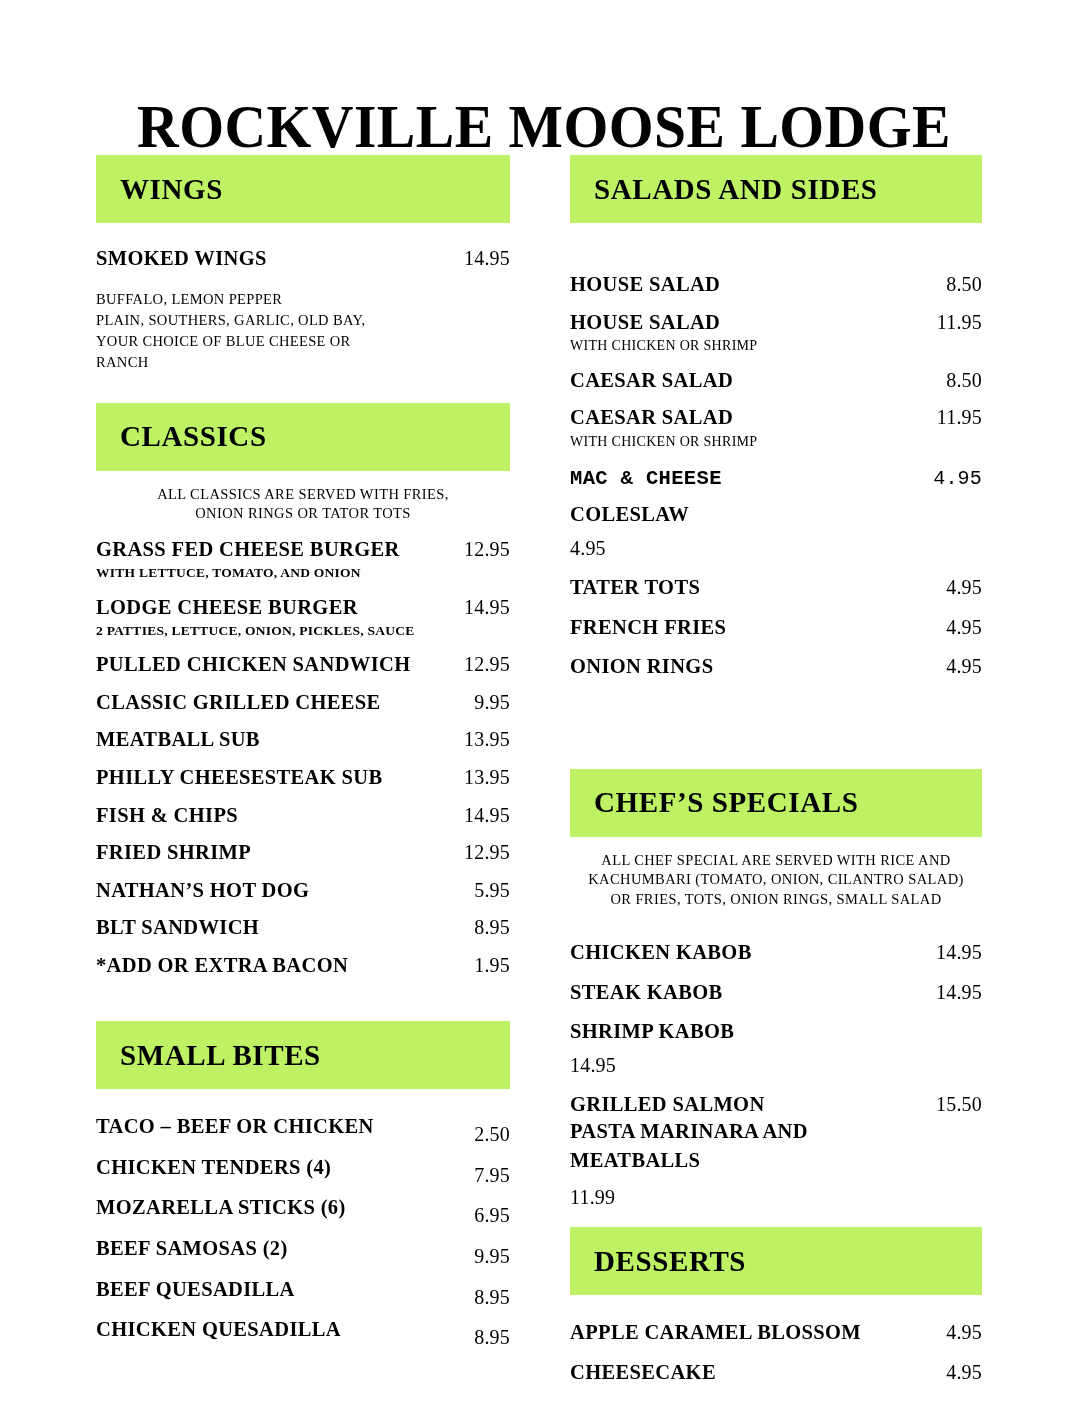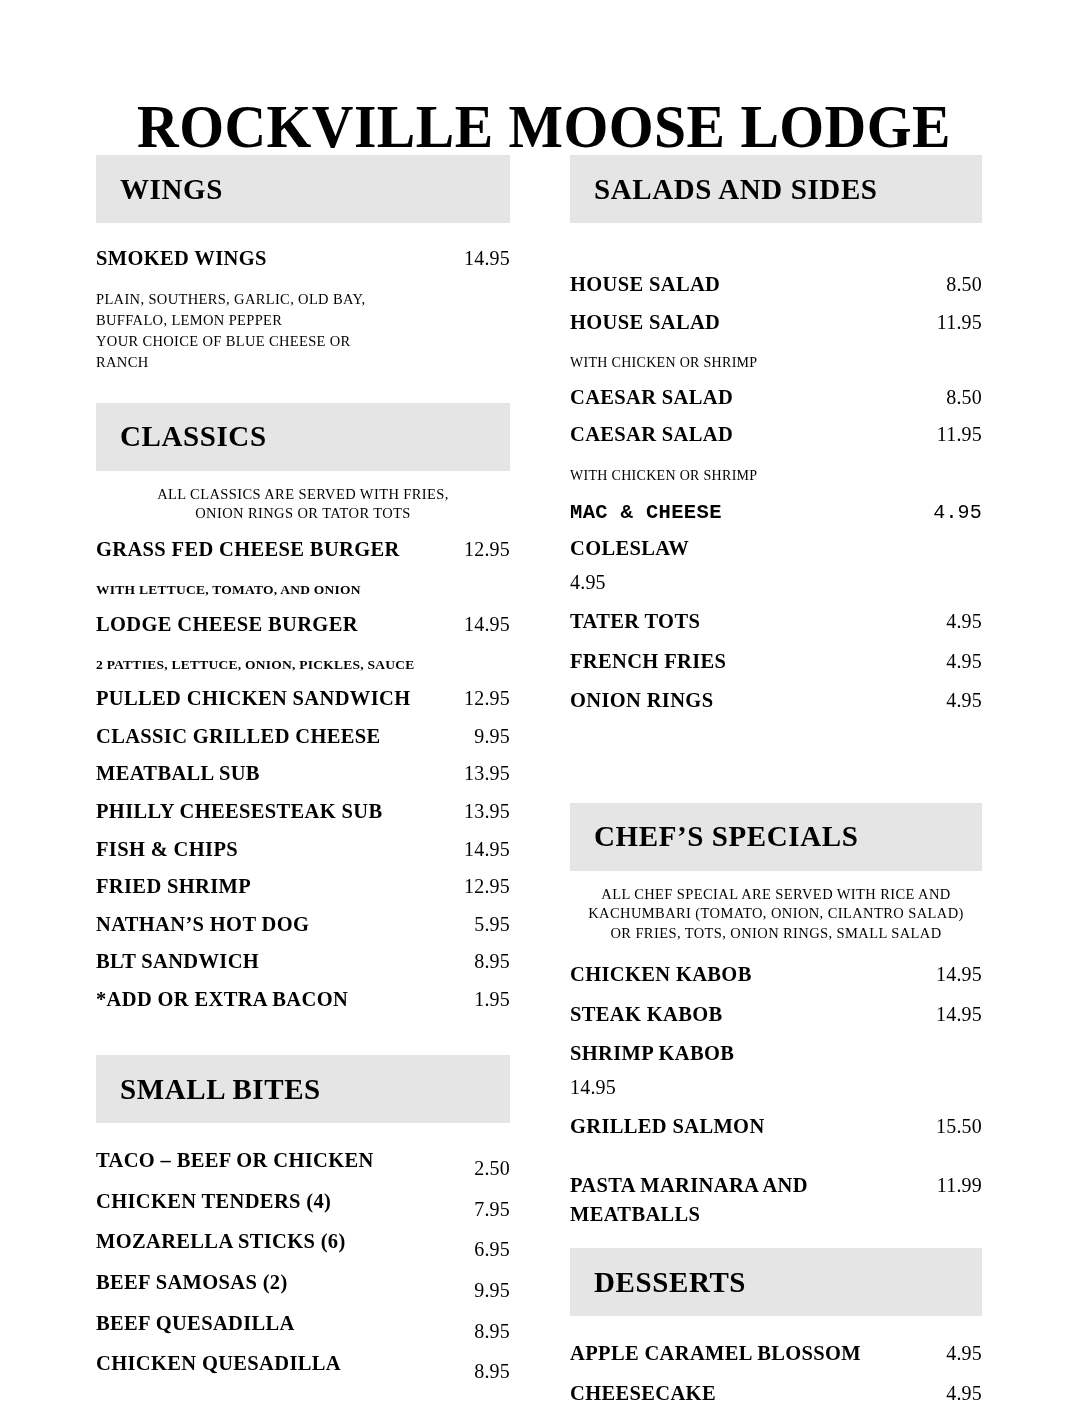--- a/index.html
+++ b/index.html
@@ -42,21 +42,21 @@
   
   .col {
     position: absolute;
     top: 155px;
   }
   .col-left  { left: 96px;  width: 414px; }
   .col-right { left: 570px; width: 412px; }
 
   
   .section-band {
-    background: #e5e5e5;
+    background: #bef264;
     height: 68px;
     display: flex;
     align-items: center;
     padding-left: 24px;
     box-sizing: border-box;
   }
   .section-band .section-title {
     font-weight: bold;
     font-size: 29px;
     letter-spacing: 0.6px;
@@ -92,21 +92,21 @@
   .item-price {
     font-size: 20px;
     letter-spacing: 0.2px;
     white-space: nowrap;
     flex: none;
   }
   .item-desc {
     font-weight: bold;
     font-size: 13.5px;
     letter-spacing: 0.25px;
-    margin-top: 21px;
+    margin-top: 4px;
     line-height: 1.2;
   }
   .item-desc.light {
     font-weight: normal;
     font-size: 14px;
     letter-spacing: 0.3px;
   }
 
   
   .item-name.wrap { white-space: normal; max-width: 290px; line-height: 1.45; }
@@ -141,22 +141,22 @@
 
     <div>
       <div class="section-band">
         <span class="section-title">WINGS</span>
       </div>
       <div class="item-row" style="margin-top:24px;">
         <span class="item-name">SMOKED WINGS</span>
         <span class="item-price">14.95</span>
       </div>
       <div class="wings-desc">
+        <div>BUFFALO, LEMON PEPPER</div>
         <div>PLAIN, SOUTHERS, GARLIC, OLD BAY,</div>
-        <div>BUFFALO, LEMON PEPPER</div>
         <div>YOUR CHOICE OF BLUE CHEESE OR</div>
         <div>RANCH</div>
       </div>
     </div>
 
     <div class="gap-m"></div>
 
     <div>
       <div class="section-band">
         <span class="section-title">CLASSICS</span>
@@ -315,37 +315,37 @@
     <div>
       <div class="section-band">
         <span class="section-title">CHEF’S SPECIALS</span>
       </div>
       <div class="section-note tight">
         <div>ALL CHEF SPECIAL ARE SERVED WITH RICE AND</div>
         <div>KACHUMBARI (TOMATO, ONION, CILANTRO SALAD)</div>
         <div>OR FRIES, TOTS, ONION RINGS, SMALL SALAD</div>
       </div>
 
-      <div class="item-row" style="margin-top:20px;font-family:Liberation Serif, serif;">
+      <div class="item-row" style="margin-top:32px;font-family:Liberation Serif, serif;">
         <span class="item-name">CHICKEN KABOB</span>
         <span class="item-price">14.95</span>
       </div>
       <div class="item-row" style="margin-top:16px;">
         <span class="item-name">STEAK KABOB</span>
         <span class="item-price">14.95</span>
       </div>
       <div class="item-row" style="margin-top:16px;flex-direction:column;">
         <span class="item-name">SHRIMP KABOB</span>
         <span class="item-price">14.95</span>
       </div>
       <div class="item-row" style="margin-top:16px;">
         <span class="item-name">GRILLED SALMON</span>
         <span class="item-price">15.50</span>
       </div>
-      <div class="item-row" style="margin-top:32px;">
+      <div class="item-row" style="margin-top:0;flex-direction:column;">
         <span class="item-name wrap">PASTA MARINARA AND MEATBALLS</span>
         <span class="item-price">11.99</span>
       </div>
     </div>
 
     <div class="gap-s"></div>
 
     <div>
       <div class="section-band">
         <span class="section-title">DESSERTS</span>

